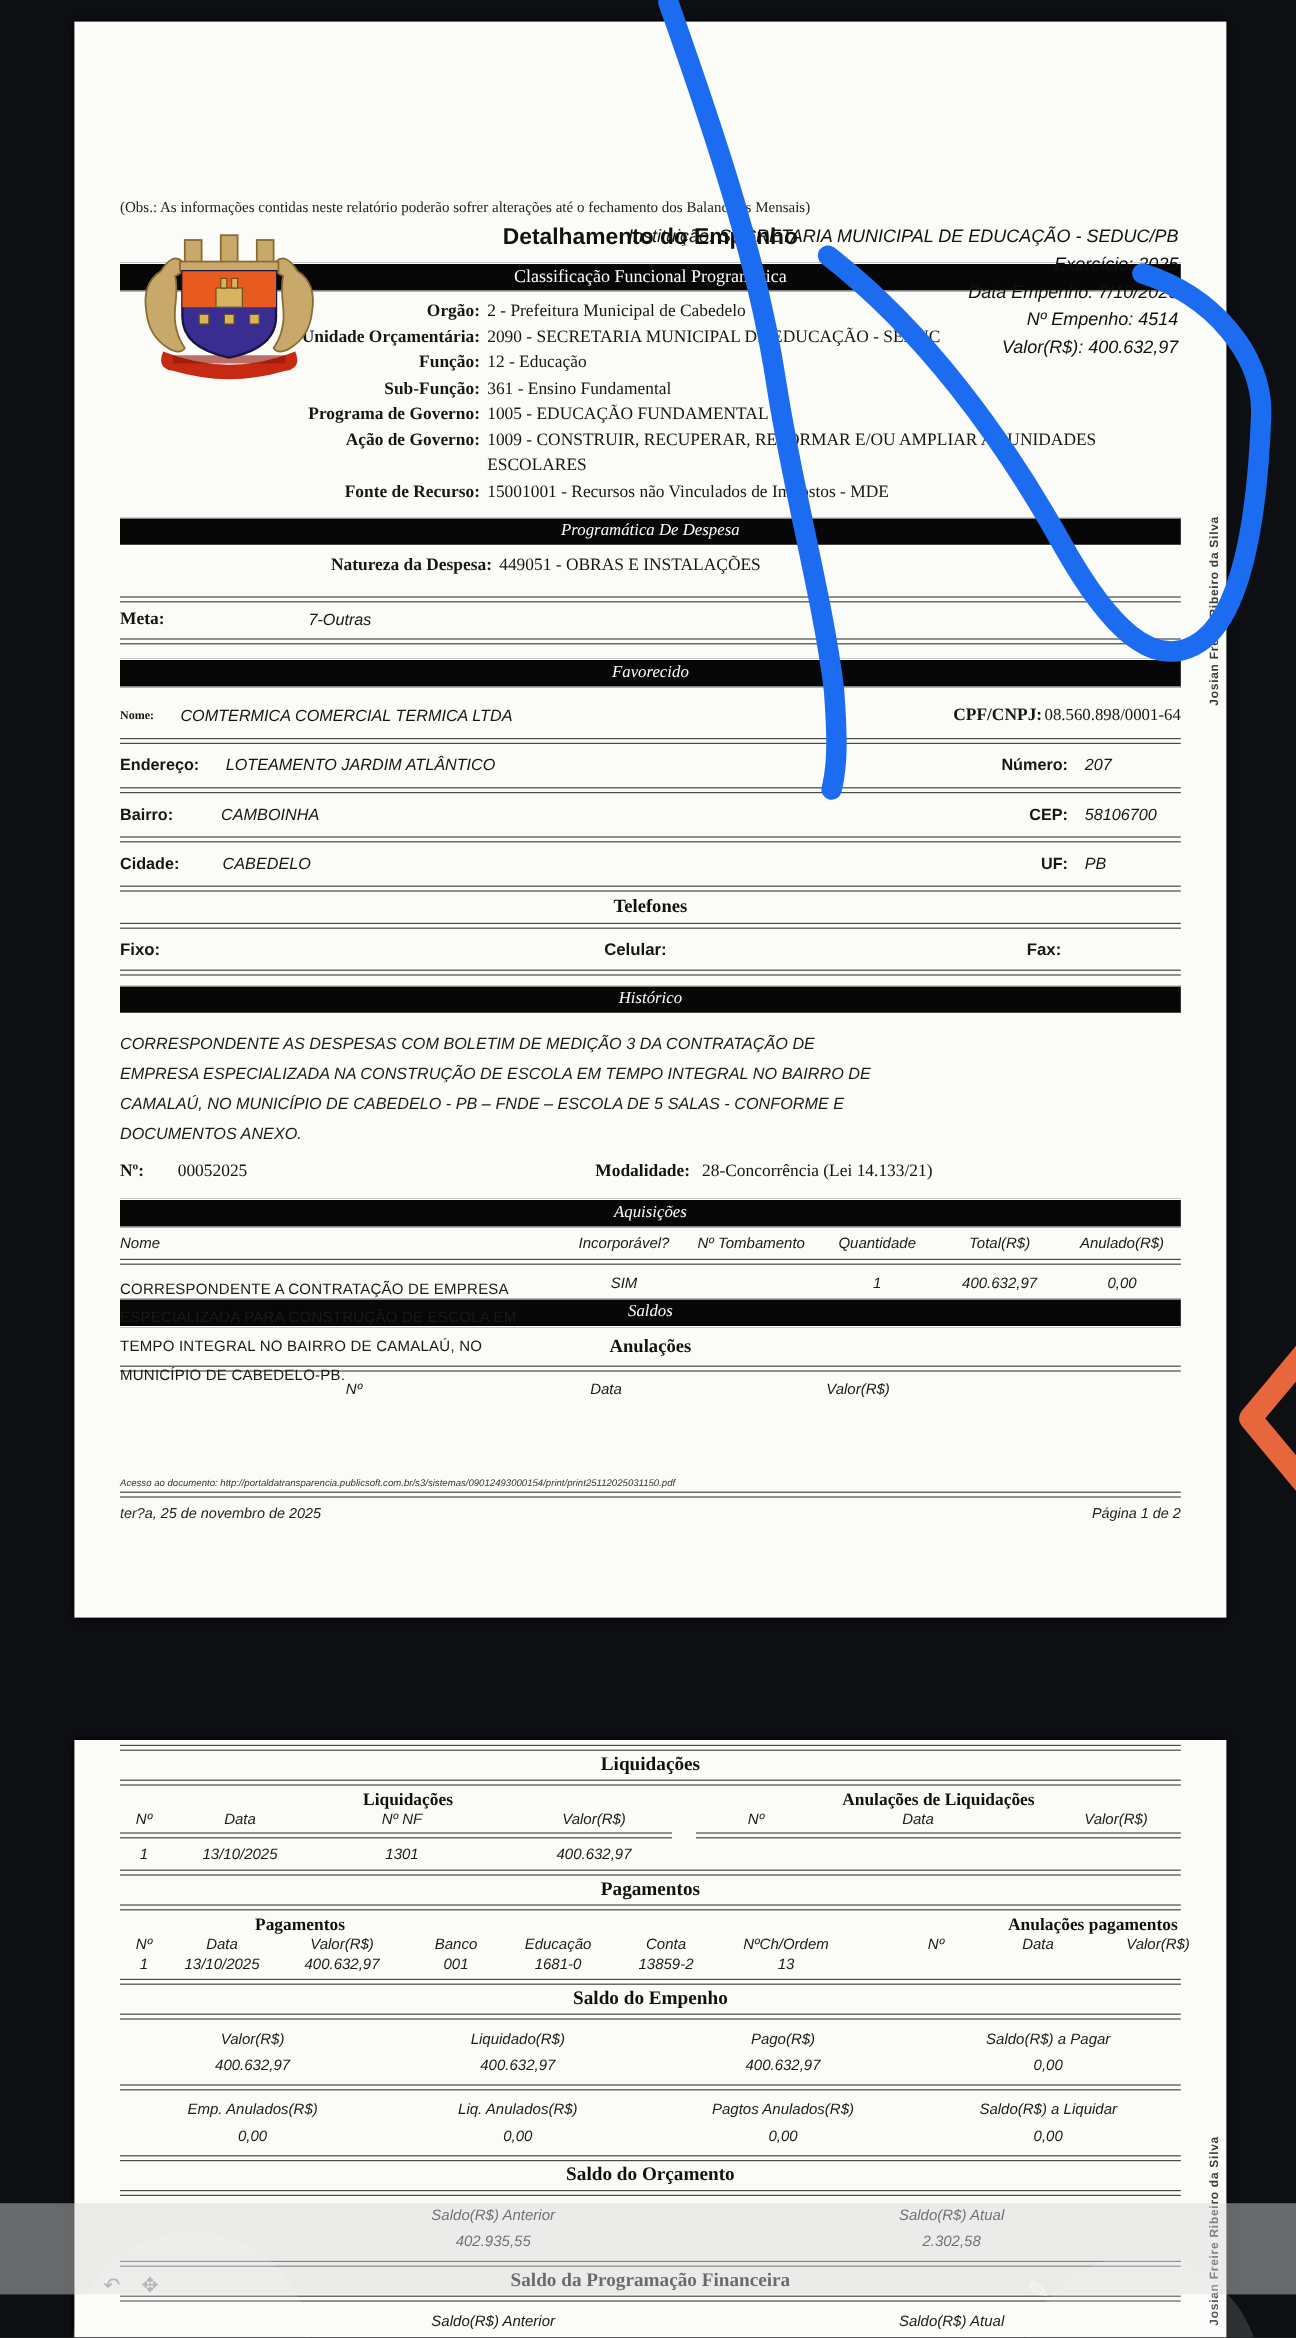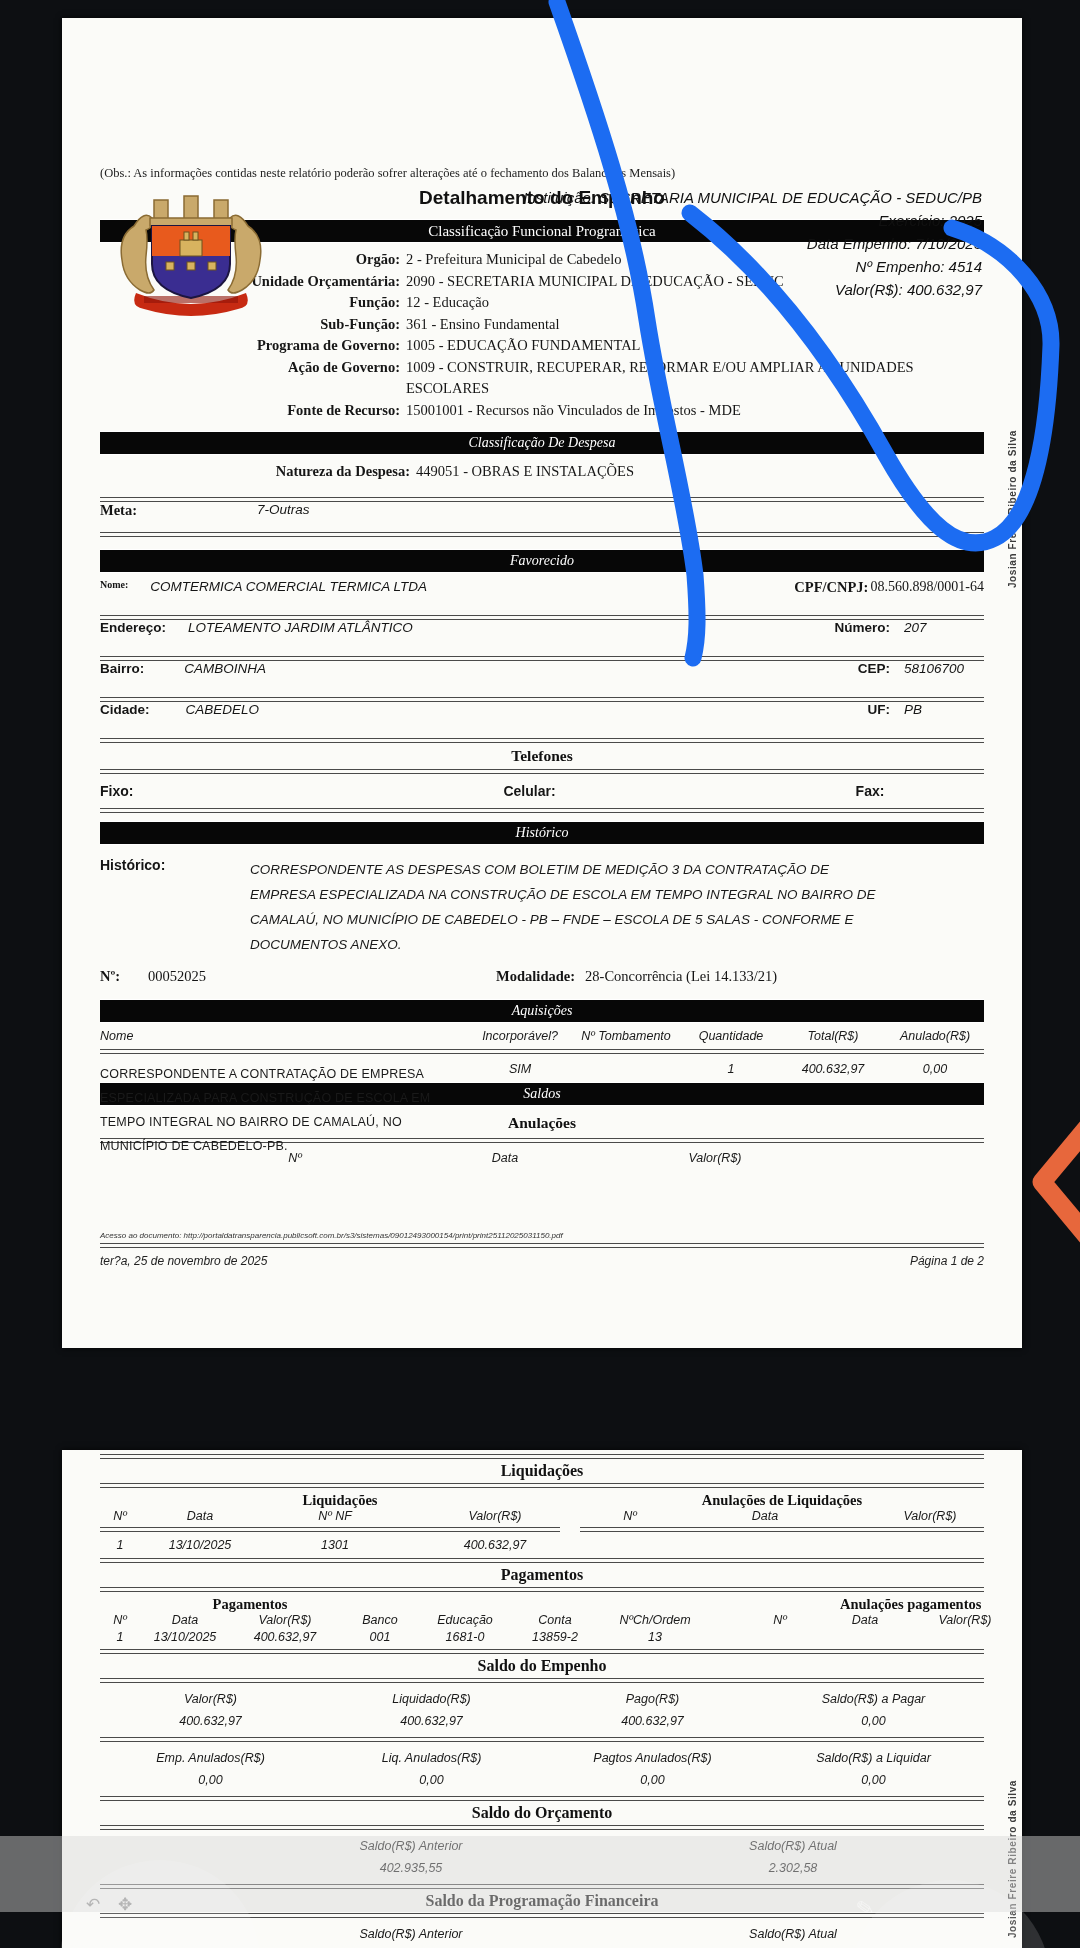--- a/index.html
+++ b/index.html
@@ -30,21 +30,21 @@
   .logo{position:absolute;top:22px;left:34px;}
   .obs{margin-top:148px;font-family:"Liberation Serif",serif;font-size:12.5px;color:#222;}
   .doc-title{text-align:center;font-weight:bold;font-size:19px;margin:6px 0 10px;color:#111;}
 
   
   .kv{display:flex;font-family:"Liberation Serif",serif;font-size:14.5px;line-height:21.5px;color:#161616;}
   .kv .k{width:300px;text-align:right;font-weight:bold;flex:none;padding-right:6px;}
   .kv .v{flex:1;}
 
   
-  .frow{display:flex;font-size:13.5px;height:36px;color:#151515;}
+  .frow{display:flex;align-items:center;font-size:13.5px;height:36px;color:#151515;}
   .frow .lab{font-weight:bold;flex:none;}
   .frow .val{font-style:italic;margin-left:22px;}
   .frow .rlab{font-weight:bold;margin-left:auto;}
   .frow .rval{font-style:italic;width:80px;text-align:left;margin-left:14px;flex:none;}
 
   .tel-title,.center-serif{font-family:"Liberation Serif",serif;font-weight:bold;text-align:center;
              font-size:15.5px;color:#111;}
   .tel-row{display:flex;font-size:14px;font-weight:bold;height:34px;align-items:center;color:#151515;}
 
   .hist-wrap{display:flex;margin:12px 0 4px;}
@@ -163,21 +163,21 @@
         <div class="kv">
             <span class="k">Ação de Governo:</span>
             <span class="v">1009 - CONSTRUIR, RECUPERAR, REFORMAR E/OU AMPLIAR AS UNIDADES ESCOLARES</span>
           </div>
         <div class="kv">
             <span class="k">Fonte de Recurso:</span>
             <span class="v">15001001 - Recursos não Vinculados de Impostos - MDE</span>
           </div>
       </div>
 
-      <div class="bar" style="margin-top:10px;">Classificação De Despesa</div>
+      <div class="bar" style="margin-top:10px;">Programática De Despesa</div>
       <div class="kv" style="margin-top:6px;">
           <span class="k" style="width:310px">Natureza da Despesa:</span>
           <span class="v">449051 - OBRAS E INSTALAÇÕES</span>
         </div>
 
       <div class="dr" style="margin-top:14px;"></div>
       <div class="frow" style="height:30px;">
         <span class="lab serif" style="font-size:14.5px;">Meta:</span>
         <span class="val" style="margin-left:120px;font-style:italic;">7-Outras</span>
       </div>
@@ -217,21 +217,20 @@
       <div class="dr" style="margin-top:4px;"></div>
       <div class="tel-row">
         <span>Fixo:</span>
         <span style="margin-left:370px;">Celular:</span>
         <span style="margin-left:300px;">Fax:</span>
       </div>
       <div class="dr"></div>
 
       <div class="bar" style="margin-top:8px;">Histórico</div>
       <div class="hist-wrap">
-        <span class="hist-lab">Histórico:</span>
         <span class="hist-text">CORRESPONDENTE AS DESPESAS COM BOLETIM DE MEDIÇÃO 3 DA CONTRATAÇÃO DE EMPRESA ESPECIALIZADA NA CONSTRUÇÃO DE ESCOLA EM TEMPO INTEGRAL NO BAIRRO DE CAMALAÚ, NO MUNICÍPIO DE CABEDELO - PB – FNDE – ESCOLA DE 5 SALAS - CONFORME  E DOCUMENTOS ANEXO.</span>
       </div>
 
       <div class="lic-row">
         <span class="b">Nº:</span>
         <span style="margin-left:28px;">00052025</span>
         <span class="b" style="margin-left:290px;">Modalidade:</span>
         <span style="margin-left:10px;">28-Concorrência (Lei 14.133/21)</span>
       </div>
 

